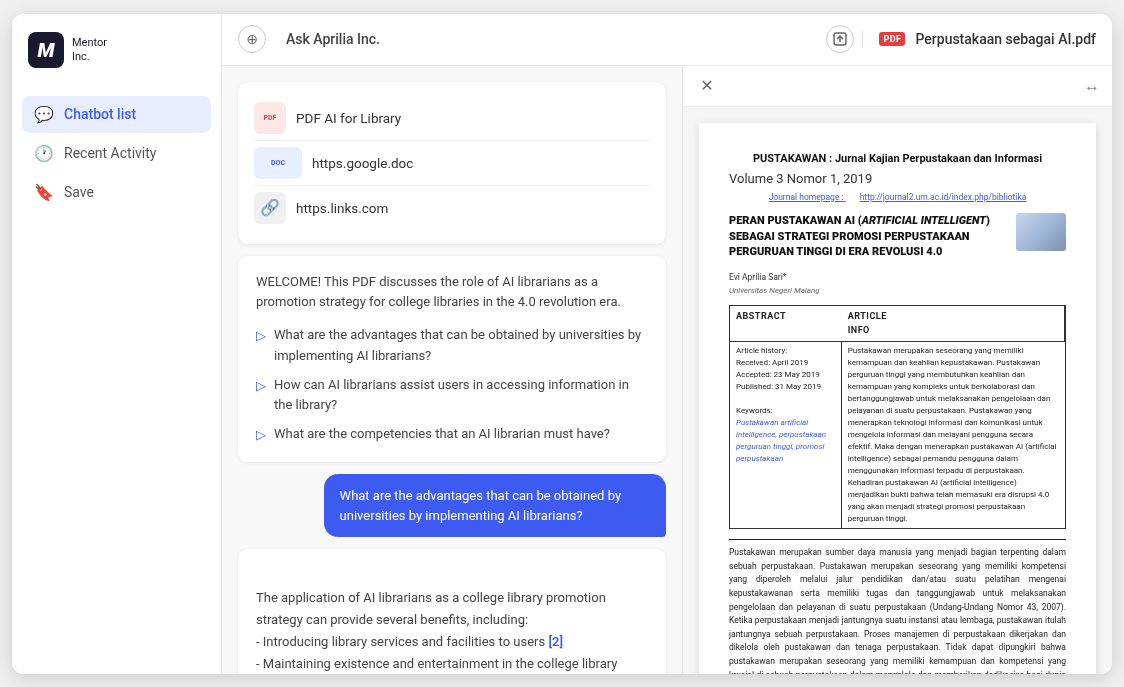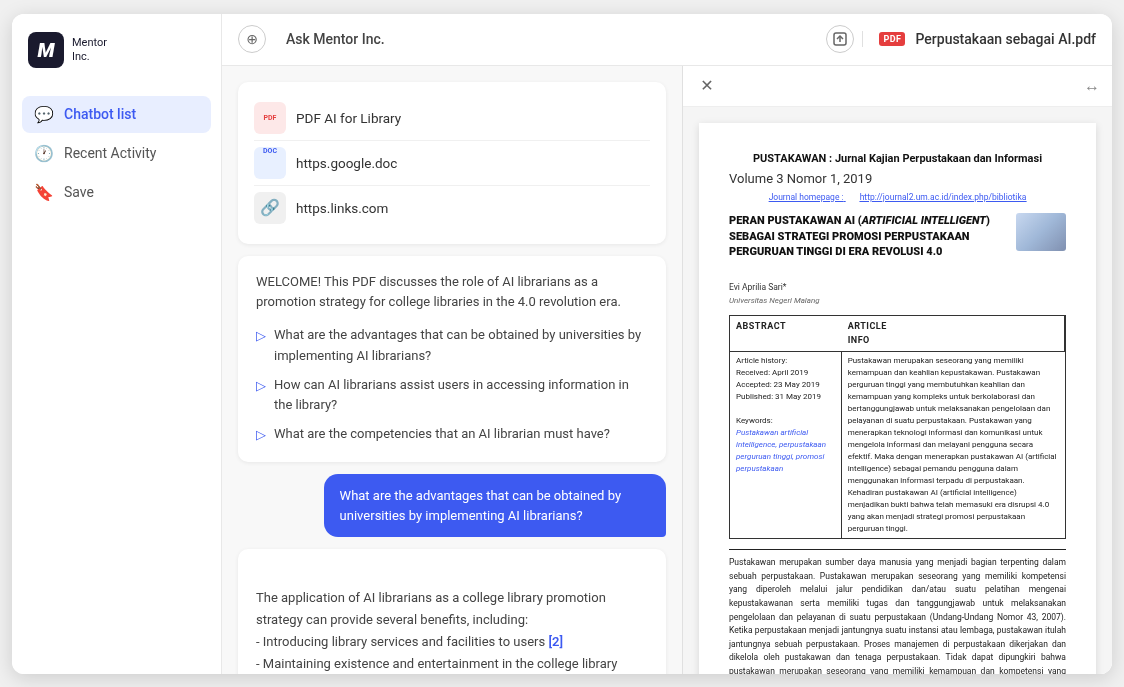--- a/index.html
+++ b/index.html
@@ -208,23 +208,24 @@
       align-items: center;
       justify-content: center;
       font-size: 8px;
       font-weight: 700;
       color: #e53e3e;
       flex-shrink: 0;
     }
     .file-icon-doc {
       background: #e8f0ff;
       border-radius: 6px;
-      width: 32px;
+      width: 48px;
       height: 32px;
       display: flex;
+      align-items: center;
       justify-content: center;
       font-size: 8px;
       font-weight: 700;
       color: #3d5af1;
       flex-shrink: 0;
     }
     .file-icon-link {
       background: #f0f0f0;
       border-radius: 6px;
       width: 32px;
@@ -367,21 +368,21 @@
       text-align: center;
       font-size: 8.5px;
       color: #3d5af1;
       text-decoration: underline;
       margin-bottom: 10px;
     }
     .pdf-header-row {
       display: flex;
       align-items: flex-start;
       gap: 2px;
-      margin-bottom: 16px;
+      margin-bottom: 6px;
     }
     .pdf-header-text {
       flex: 1;
     }
     .pdf-thumb {
       width: 50px;
       height: 38px;
       background: linear-gradient(135deg, #c8d8f0 0%, #a0b8d8 50%, #8090b0 100%);
       border-radius: 3px;
       flex-shrink: 0;
@@ -480,21 +481,21 @@
     </div>
   </div>
 
   <div class="main-area">
 
     <div class="top-bar">
       <div class="top-bar-left">
         <div class="top-bar-back">
           <span>⊕</span>
         </div>
-        <span class="top-bar-title">Ask Mentor Inc.</span>
+        <span class="top-bar-title">Ask Aprilia Inc.</span>
         <div class="upload-icon" style="margin-left:auto;">
           <svg width="14" height="14" viewBox="0 0 14 14" fill="none" stroke="#666" stroke-width="1.5">
             <rect x="1" y="1" width="12" height="12" rx="2"></rect>
             <line x1="7" y1="4" x2="7" y2="10"></line>
             <polyline points="4,7 7,4 10,7"></polyline>
           </svg>
         </div>
       </div>
       <div class="top-bar-right">
         <span class="pdf-badge">PDF</span>

